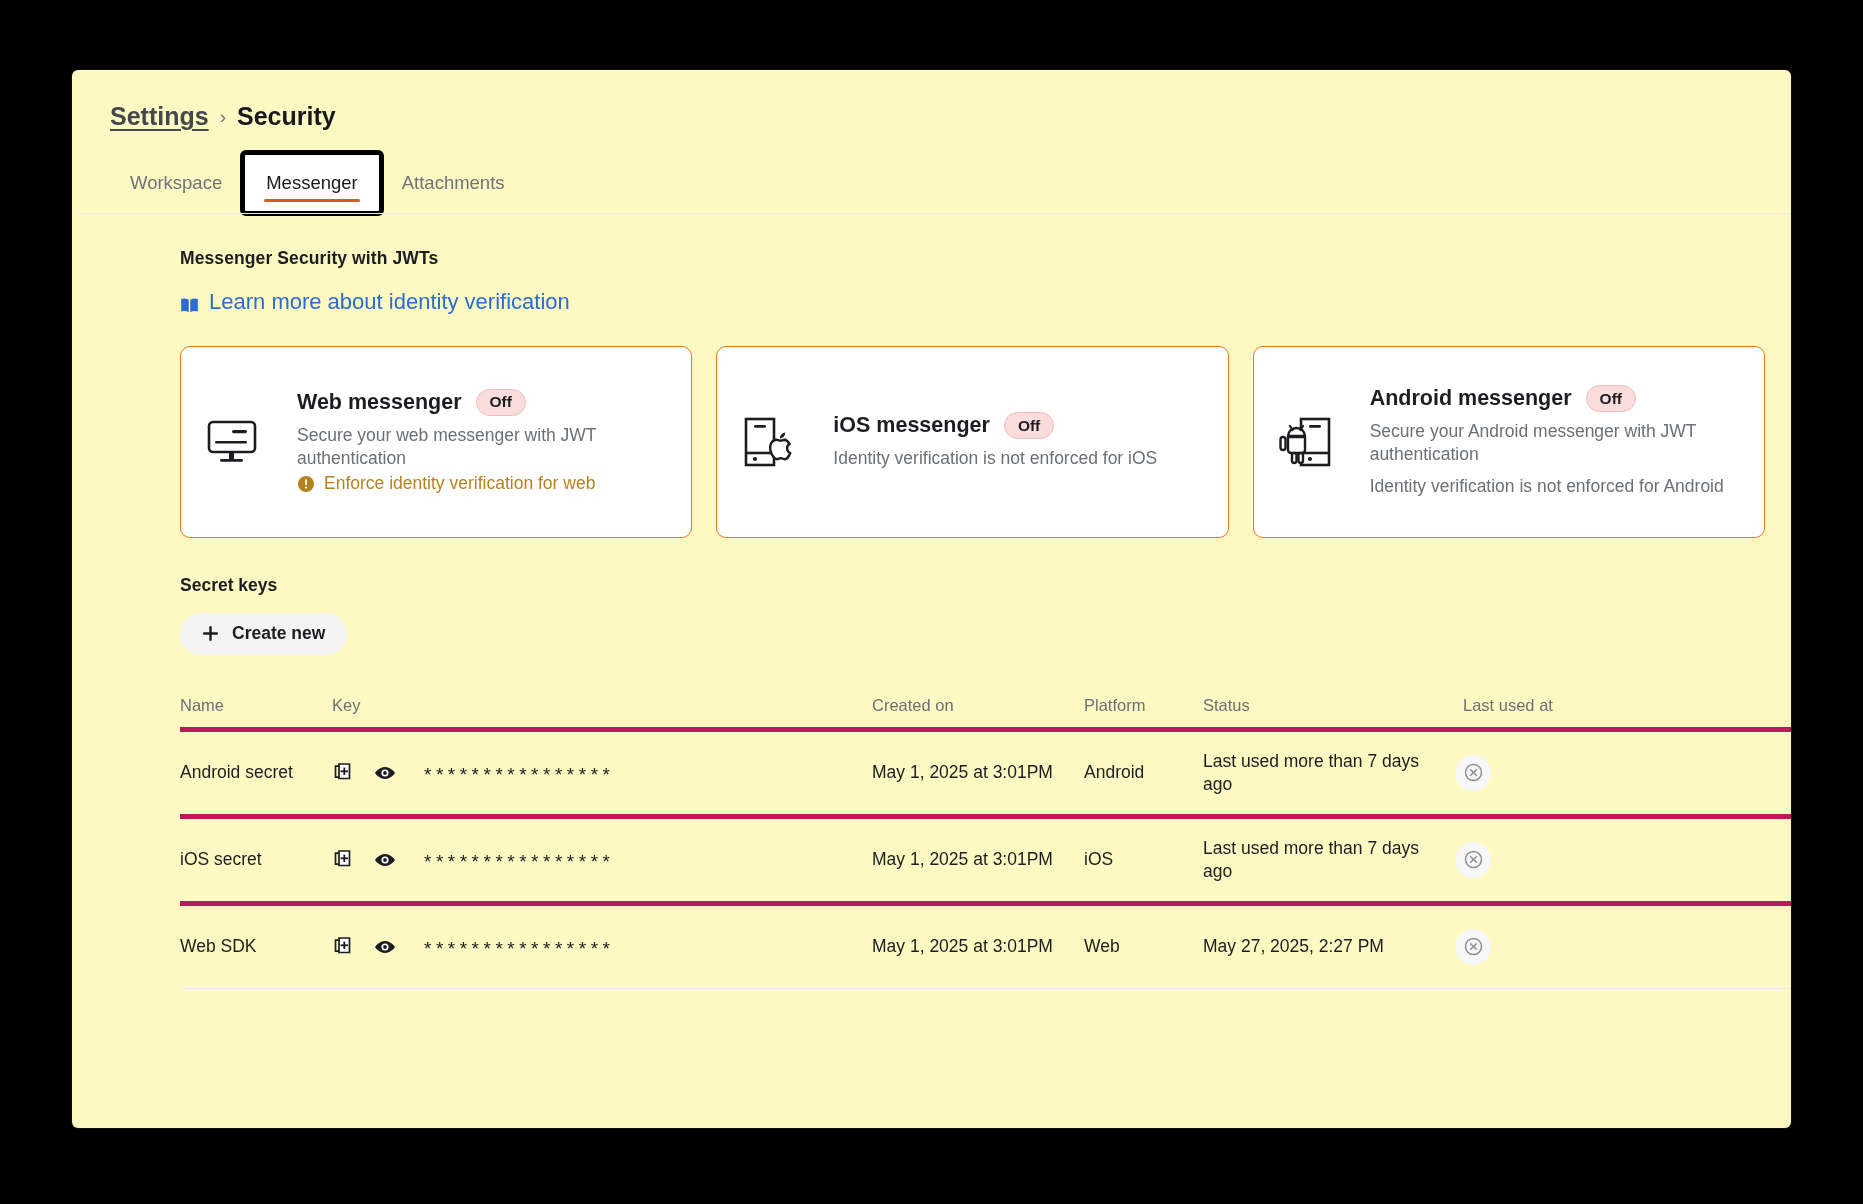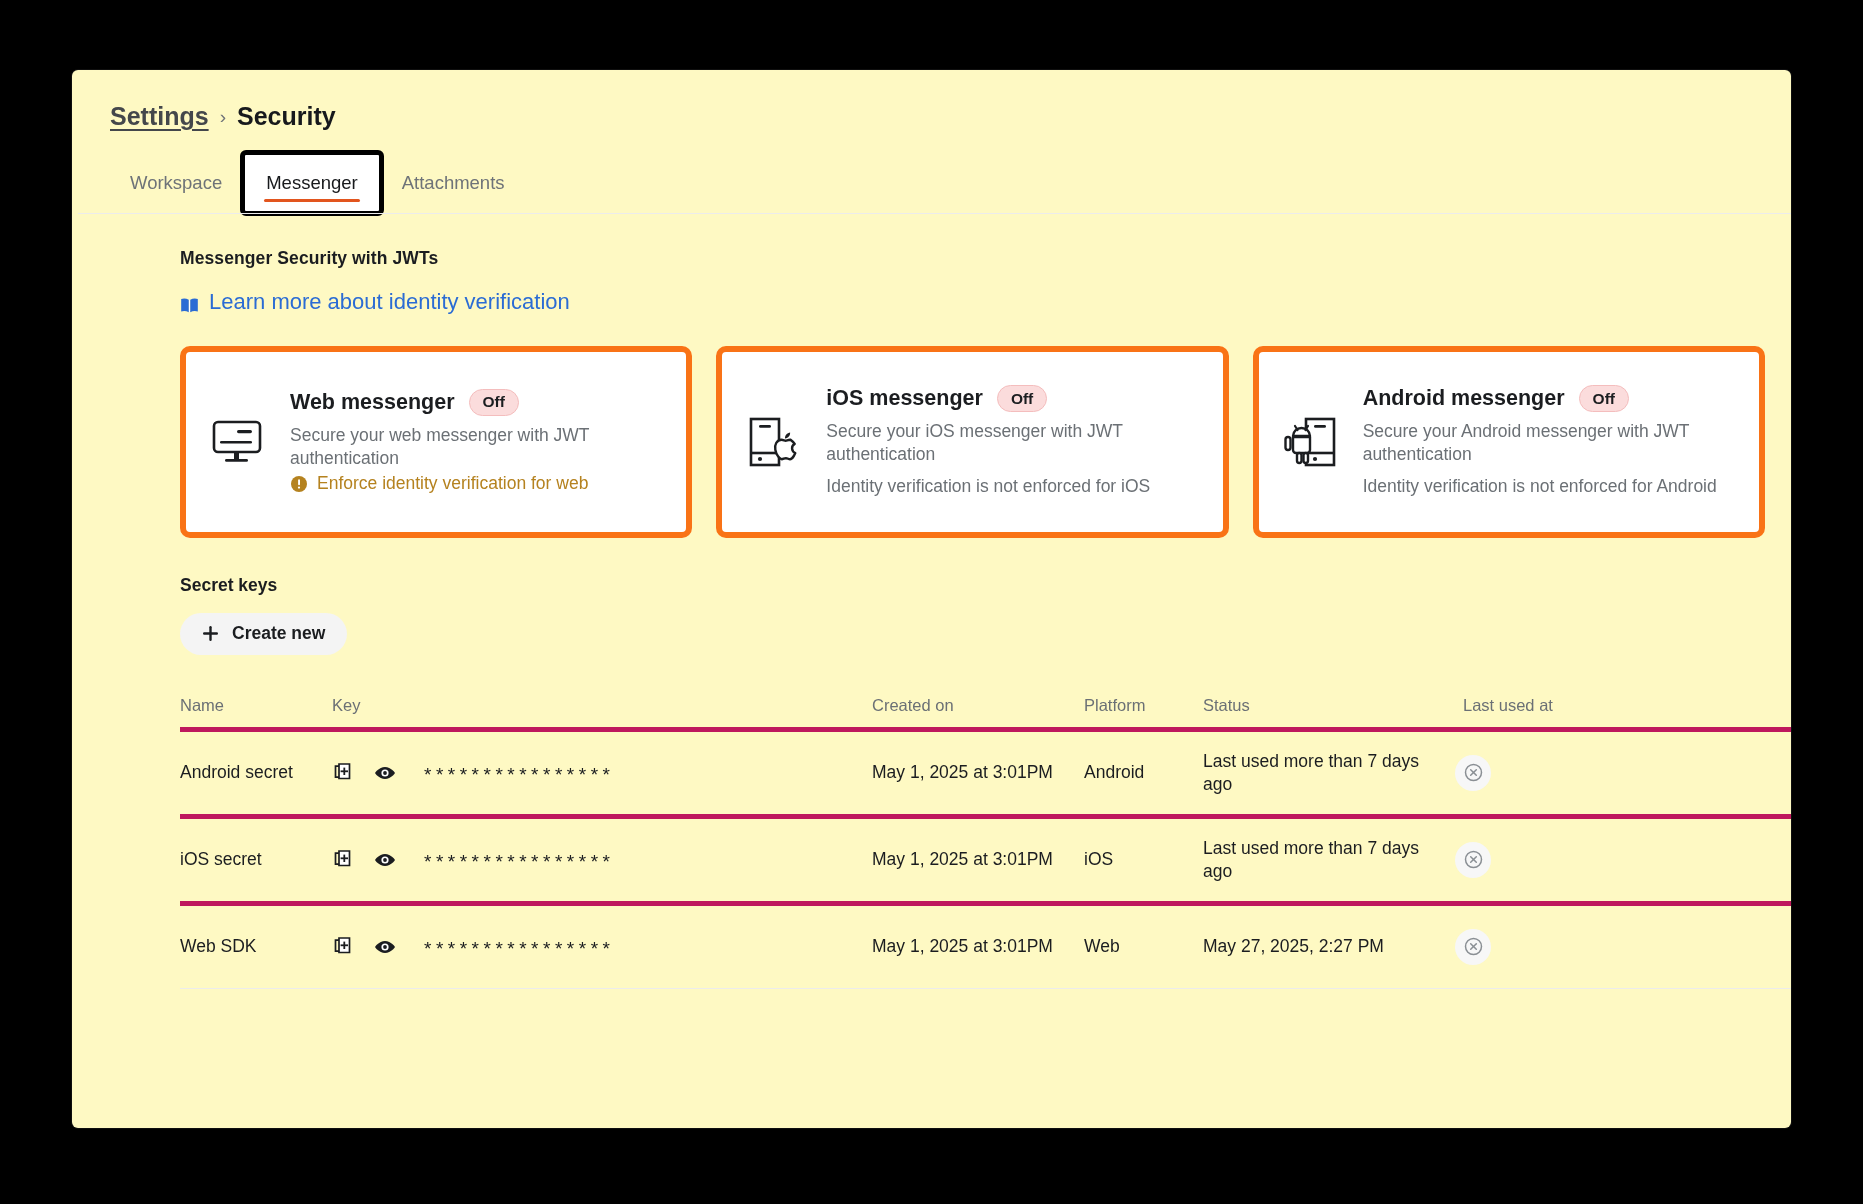--- a/index.html
+++ b/index.html
@@ -138,27 +138,27 @@
 
   
   .cards {
     margin-top: 28px;
     display: flex;
     gap: 24px;
   }
   .p-card {
     flex: 1 1 0;
     min-height: 192px;
-    border: 6px solid #f97316;
+    border: 1px solid #f97316;
     border-radius: 10px;
     background: #fff;
     display: flex;
     align-items: center;
     padding: 22px 26px 22px 22px;
-    gap: 20px;
+    gap: 32px;
     cursor: pointer;
   }
   .p-icon { flex: 0 0 auto; width: 62px; display: flex; justify-content: center; }
   .p-body { flex: 1 1 auto; }
   .p-head {
     display: flex;
     align-items: center;
     gap: 14px;
   }
   .p-title {
@@ -359,21 +359,20 @@
               <circle cx="14" cy="44" r="2.1" fill="#1b1d20"></circle>
               <path d="M44.5 24.8c-2-.2-3.8.9-4.8.9-1 0-2.6-.9-4.2-.9-2.2 0-4.2 1.3-5.3 3.2-2.3 3.9-.6 9.7 1.6 12.9 1.1 1.6 2.4 3.3 4 3.3 1.6-.1 2.2-1 4.1-1 1.9 0 2.5 1 4.1 1 1.7 0 2.8-1.6 3.8-3.2.8-1.2 1.2-2.3 1.5-3-3.9-1.5-4.5-7-.6-9.1-1-1.5-2.6-2.9-4.2-4.1Z" fill="#ffffff" stroke="#1b1d20" stroke-width="2.4" stroke-linejoin="round"></path>
               <path d="M42.8 21.5c.9-1.1 1.5-2.6 1.3-4.1-1.3.1-2.9.9-3.8 2-.8 1-1.5 2.5-1.3 4 1.5.1 3-.8 3.8-1.9Z" fill="#1b1d20"></path>
             </svg>
           </div>
           <div class="p-body">
             <div class="p-head">
               <span class="p-title">iOS messenger</span>
               <span class="badge-off">Off</span>
             </div>
-            <div class="p-desc">Secure your iOS messenger with JWT authentication</div>
             <div class="p-desc">Identity verification is not enforced for iOS</div>
           </div>
         </div>
 
         <div class="p-card">
           <div class="p-icon">
             <svg width="60" height="54" viewBox="0 0 60 54" fill="none" xmlns="http://www.w3.org/2000/svg">
               <rect x="24" y="4" width="28" height="46" stroke="#1b1d20" stroke-width="2.6"></rect>
               <rect x="32" y="10" width="12" height="2.8" rx="1.4" fill="#1b1d20"></rect>
               <line x1="24" y1="38" x2="52" y2="38" stroke="#1b1d20" stroke-width="2.6"></line>

